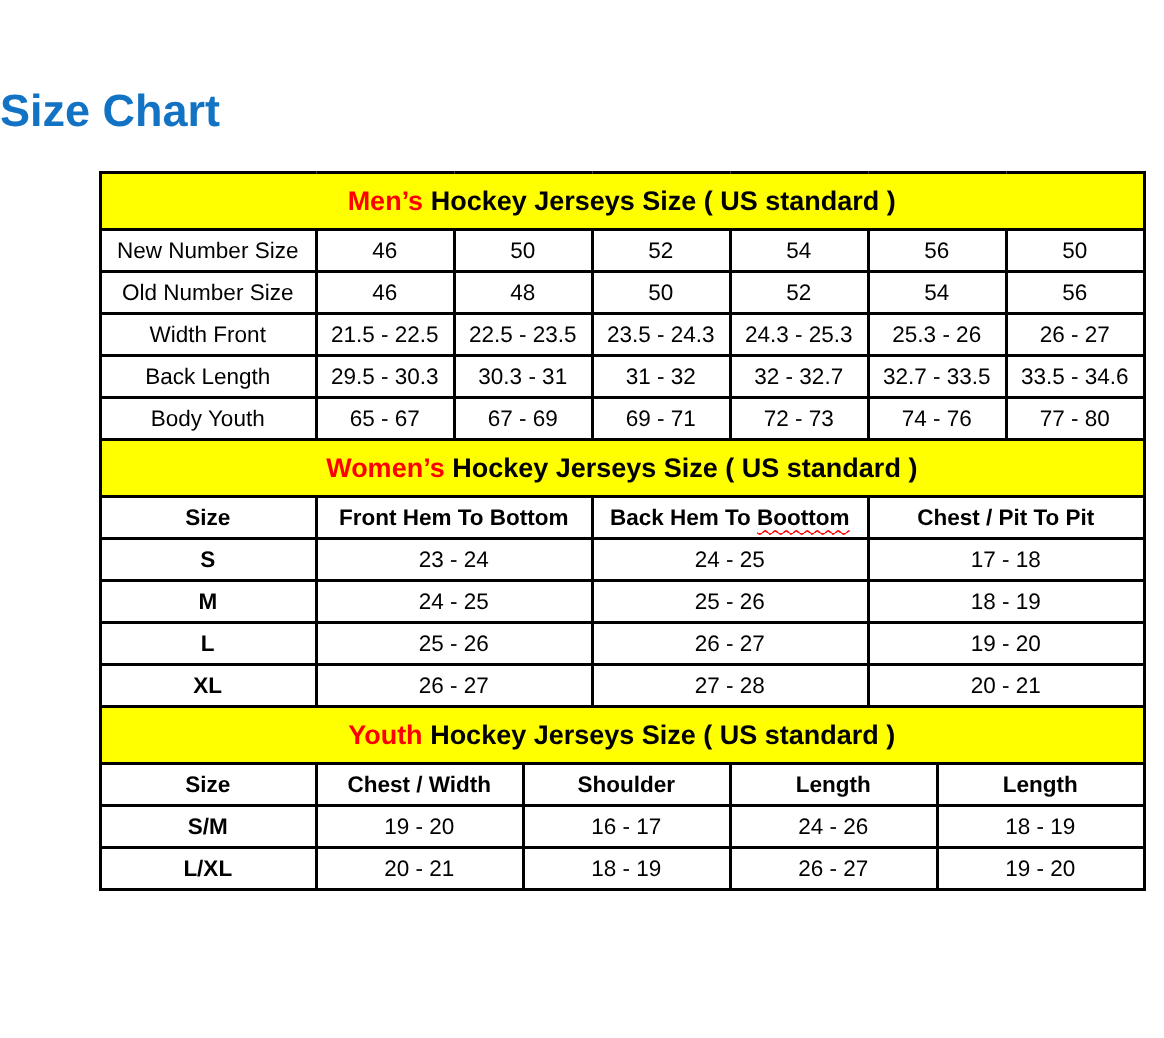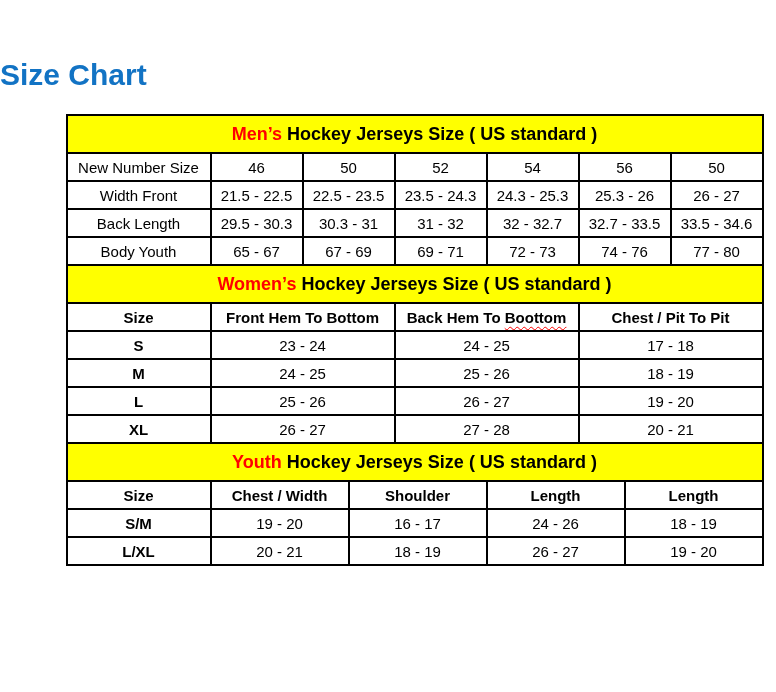--- a/index.html
+++ b/index.html
@@ -80,20 +80,29 @@
         <tr>
           <td class="row-label-plain">New Number Size</td>
           <td class="value-cell">46</td>
           <td class="value-cell">50</td>
           <td class="value-cell">52</td>
           <td class="value-cell">54</td>
           <td class="value-cell">56</td>
           <td class="value-cell">50</td>
         </tr>
         <tr>
+          <td class="row-label-plain">Old Number Size</td>
+          <td class="value-cell">46</td>
+          <td class="value-cell">48</td>
+          <td class="value-cell">50</td>
+          <td class="value-cell">52</td>
+          <td class="value-cell">54</td>
+          <td class="value-cell">56</td>
+        </tr>
+        <tr>
           <td class="row-label-plain">Width Front</td>
           <td class="value-cell">21.5 - 22.5</td>
           <td class="value-cell">22.5 - 23.5</td>
           <td class="value-cell">23.5 - 24.3</td>
           <td class="value-cell">24.3 - 25.3</td>
           <td class="value-cell">25.3 - 26</td>
           <td class="value-cell">26 - 27</td>
         </tr>
         <tr>
           <td class="row-label-plain">Back Length</td>

